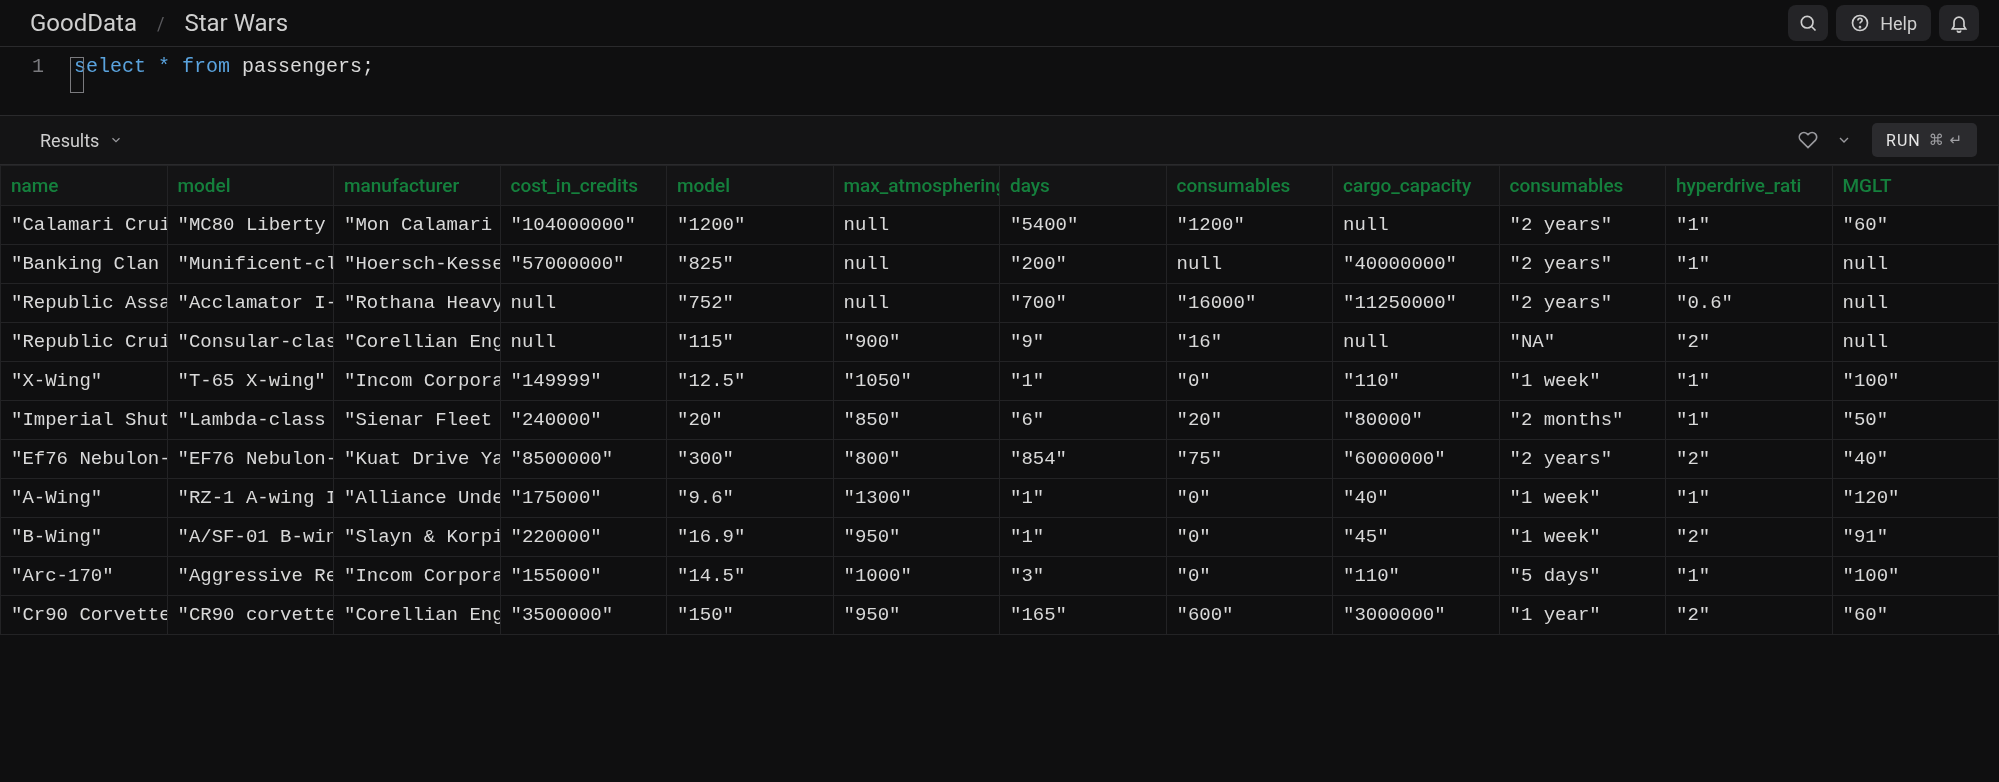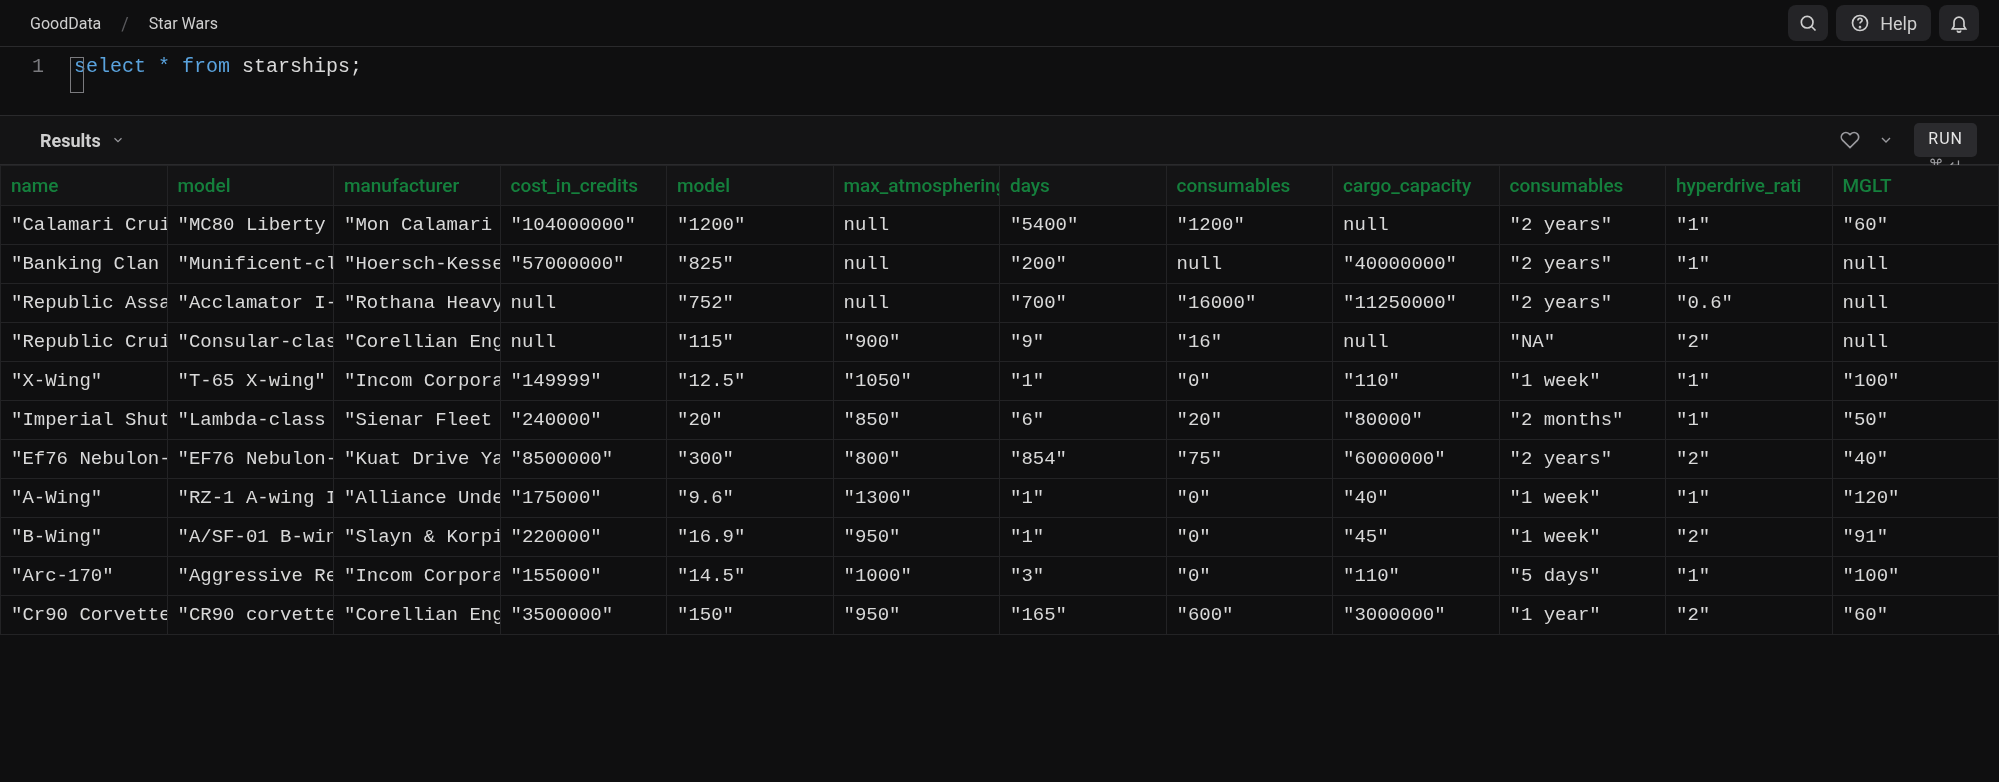--- a/index.html
+++ b/index.html
@@ -15,21 +15,21 @@
 
   
   .topbar {
     height: 47px;
     display: flex;
     align-items: center;
     padding: 0 20px 0 30px;
     border-bottom: 1px solid #2a2a2c;
   }
   .crumbs { display: flex; align-items: center; gap: 20px; }
-  .crumb { color: #cfcfcf; font-size: 16px; white-space: nowrap; }
+  .crumb { color: #cfcfcf; font-size: 24px; white-space: nowrap; }
   .crumb-sep { color: #5a5a5e; }
   .topbar .spacer { flex: 1; }
   .hbtn {
     display: flex; align-items: center; gap: 10px;
     background: #242427;
     border-radius: 8px;
     padding: 12px 14px;
     height: 36px;
     margin-left: 8px;
     color: #d0d0d0;
@@ -70,42 +70,41 @@
   .results-bar {
     height: 50px;
     display: flex;
     align-items: center;
     padding: 0 22px 0 40px;
     border-top: 1px solid #2a2a2c;
     border-bottom: 1px solid #2a2a2c;
     margin-top: 20px;
     background: #141415;
   }
-  .results-bar .left { display: flex; align-items: center; gap: 10px; color: #cfcfcf; cursor: pointer; font-weight: bold; }
+  .results-bar .left { display: flex; align-items: center; gap: 10px; color: #cfcfcf; cursor: pointer; }
   .results-bar .spacer { flex: 1; }
   .rbtn {
     display: flex; align-items: center; justify-content: center;
     width: 36px; height: 30px;
     color: #9a9a9e;
     cursor: pointer;
   }
   .run-btn {
     display: flex;
     align-items: center;
     gap: 8px;
     background: #2b2b2e;
     border-radius: 5px;
     padding: 6px 14px;
     height: 34px;
     margin-left: 10px;
     color: #e6e6e6;
     font-size: 16px;
     letter-spacing: 1px;
     cursor: pointer;
-    flex-direction: column;
   }
   .run-btn .sc { color: #a0a0a4; font-size: 15px; }
 
   
   .tbl-wrap {
     position: absolute;
     left: 0; right: 0;
     top: 165px;
     bottom: 0;
     overflow: hidden;
@@ -199,21 +198,21 @@
     <span>1</span>
   </div>
   <div class="codeline">
     <span class="caret-box" style="left:0;"></span>
     <span class="kw">select</span>
     <span> </span>
     <span class="op">*</span>
     <span> </span>
     <span class="kw">from</span>
     <span> </span>
-    <span class="ident">starships;</span>
+    <span class="ident">passengers;</span>
   </div>
 </div>
 
 <div class="results-bar">
   <div class="left">
     <span>Results</span>
     <span class="icon">
       <svg width="14" height="14" viewBox="0 0 24 24" fill="none" stroke="#9a9a9e" stroke-width="2">
           <polyline points="6 9 12 15 18 9"></polyline>
         </svg>

